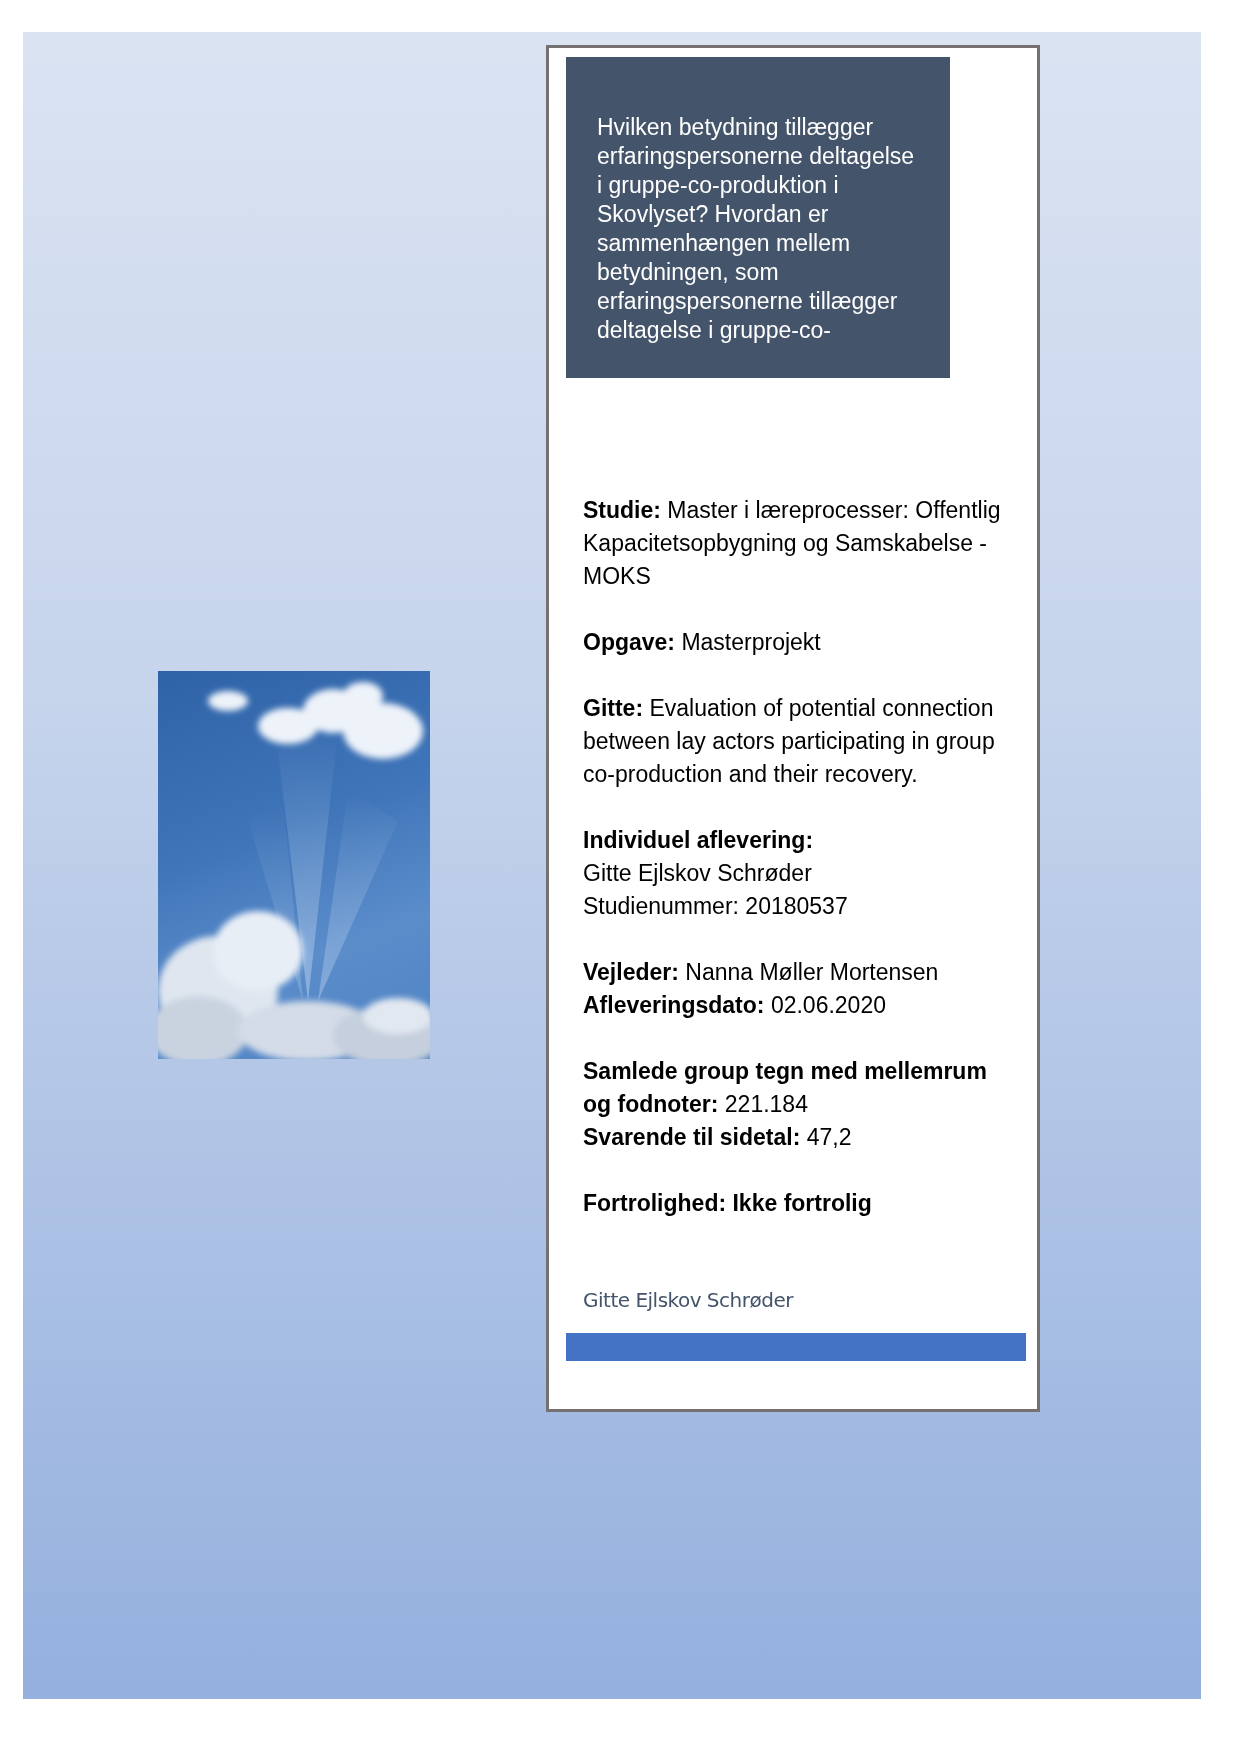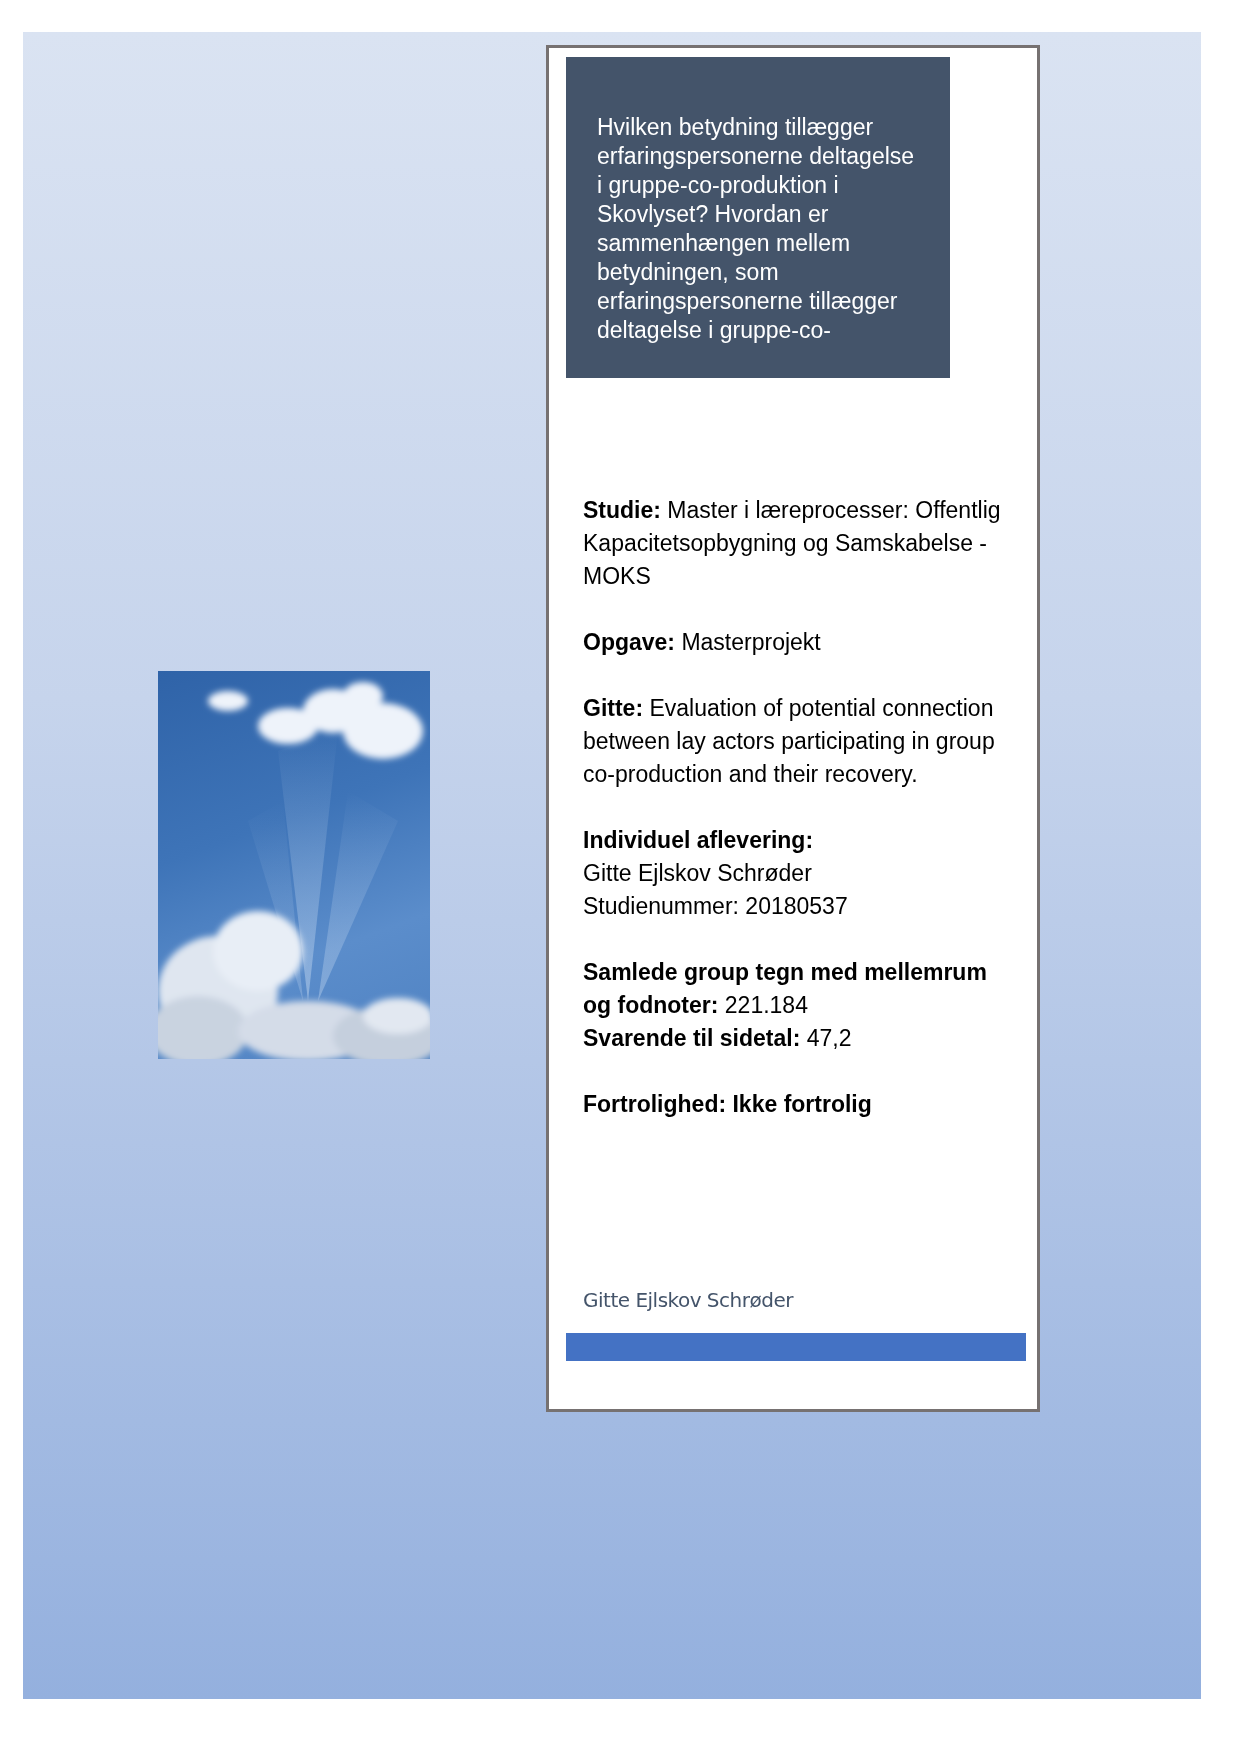--- a/index.html
+++ b/index.html
@@ -97,20 +97,26 @@
     <p>
       <b>Gitte:</b>
       <span>Evaluation of potential connection between lay actors participating in group co-production and their recovery.</span>
     </p>
     <p>
       <b>Individuel aflevering:</b><br>
       <span>Gitte Ejlskov Schrøder</span><br>
       <span>Studienummer: 20180537</span>
     </p>
     <p>
+      <b>Vejleder:</b>
+      <span>Nanna Møller Mortensen</span><br>
+      <b>Afleveringsdato:</b>
+      <span>02.06.2020</span>
+    </p>
+    <p>
       <b>Samlede group tegn med mellemrum og fodnoter:</b>
       <span>221.184</span><br>
       <b>Svarende til sidetal:</b>
       <span>47,2</span>
     </p>
     <p>
       <b>Fortrolighed: Ikke fortrolig</b>
     </p>
   </div>
 

